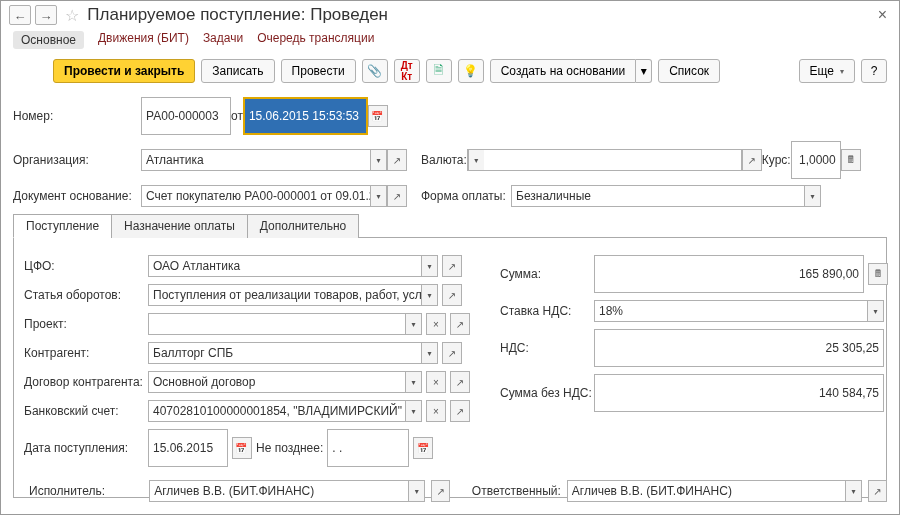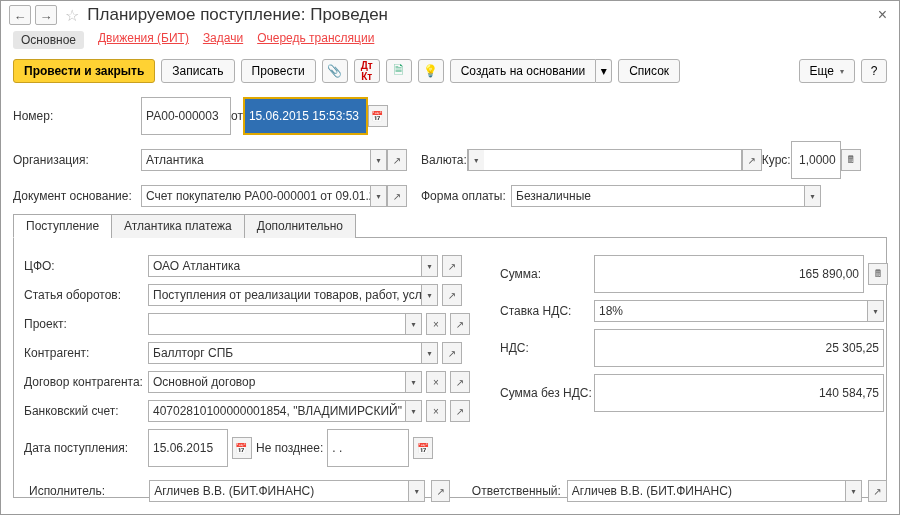--- a/index.html
+++ b/index.html
@@ -49,36 +49,36 @@
     cursor: pointer;
     padding: 0 4px;
   }
   .main-tabs {
     display: flex;
     gap: 14px;
     padding: 4px 12px 6px 12px;
     font-size: 12px;
   }
   .main-tab {
-    color: #ef4444;
-    text-decoration: underline;
+    color: #7f1d1d;
     cursor: pointer;
   }
   .main-tab.active {
     color: #333;
     background: #e6e6e6;
     border-radius: 3px;
     padding: 2px 8px;
     text-decoration: none;
   }
   .toolbar {
     display: flex;
     align-items: center;
     gap: 6px;
     padding: 4px 12px 8px 12px;
+    margin-left: 40px;
   }
   .btn {
     height: 24px;
     padding: 0 10px;
     border: 1px solid #b0b0b0;
     background: #f8f8f8;
     border-radius: 3px;
     cursor: pointer;
     font-size: 12px;
     display: inline-flex;
@@ -264,21 +264,21 @@
     <span style="width:14px"></span>
     <span class="lbl" style="width:90px">Форма оплаты:</span>
     <div class="combo" style="width:310px">
       <div class="cval">Безналичные</div>
       <div class="cbtn">▾</div>
     </div>
   </div>
 
   <div class="sub-tabs">
     <div class="sub-tab active">Поступление</div>
-    <div class="sub-tab">Атлантика платежа</div>
+    <div class="sub-tab">Назначение оплаты</div>
     <div class="sub-tab">Дополнительно</div>
   </div>
 
   <div class="tab-content">
     <div class="two-col">
 
       <div class="col">
         <div class="field-row">
           <span class="field-lbl">ЦФО:</span>
           <div class="combo" style="width:290px">

